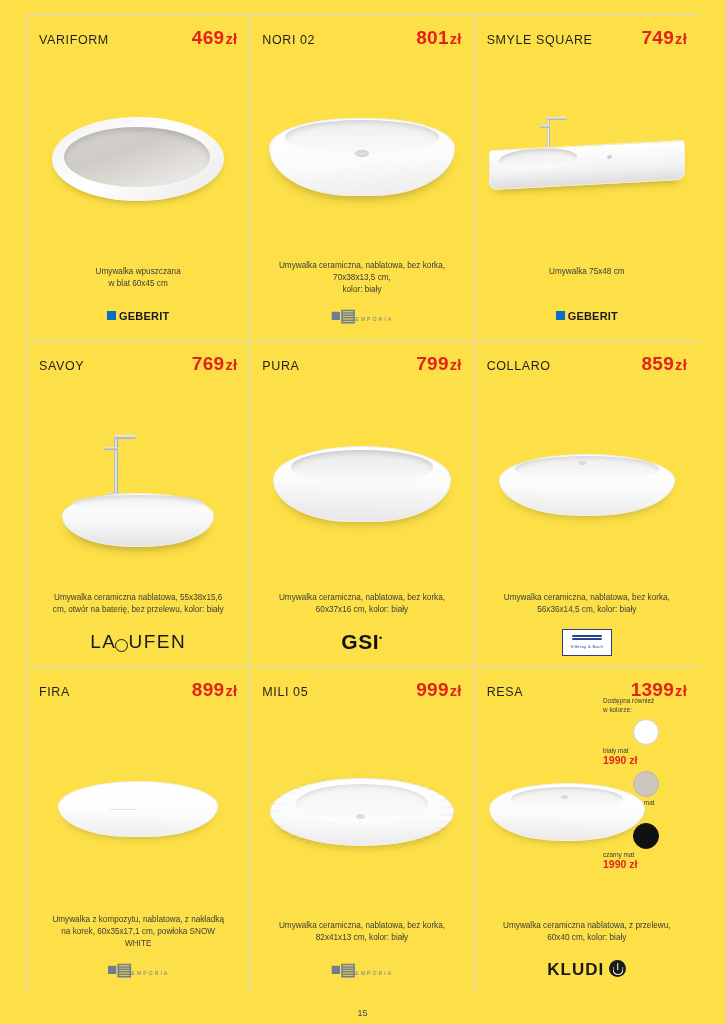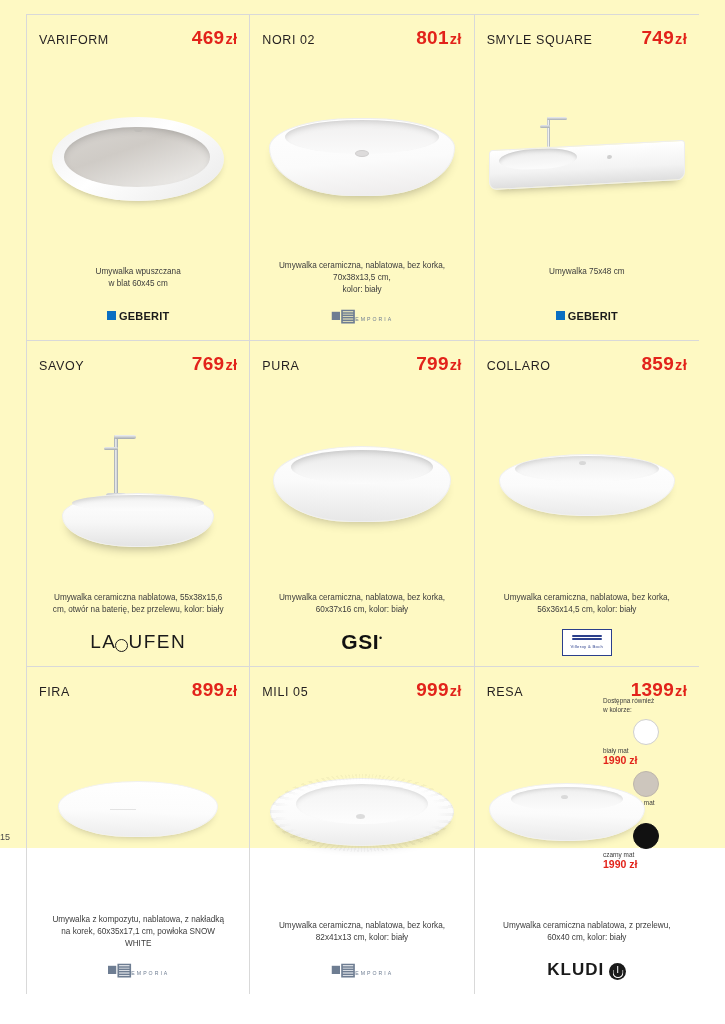--- a/index.html
+++ b/index.html
@@ -7,22 +7,22 @@
     width: 725px;
     height: 1024px;
     background: #ffffff;
     font-family: "Liberation Sans", sans-serif;
     color: #231f20;
     overflow: hidden;
   }
   .page {
     position: relative;
     width: 725px;
-    height: 848px;
-    background: #fef9c3;
+    height: 1024px;
+    background: #fde047;
   }
   .grid {
     position: absolute;
     left: 26px;
     top: 14px;
     width: 673px;
     height: 980px;
     display: grid;
     grid-template-columns: 1fr 1fr 1fr;
     grid-template-rows: 1fr 1fr 1fr;
@@ -125,21 +125,21 @@
   }
   .logo-vb .wave { width: 30px; height: 7px; position: relative; }
   .logo-vb .wave i {
     position: absolute; left: 0; right: 0; height: 2px; background: #2b3f8c; border-radius: 2px;
   }
   .logo-vb .wave i:nth-child(1){ top: 0; }
   .logo-vb .wave i:nth-child(2){ top: 3px; }
   .logo-vb .vbtxt { font-size: 4.2px; color: #2b3f8c; letter-spacing: .3px; margin-top: 2px; }
 
   .logo-kludi {
-    display: flex; align-items: flex-end; gap: 5px;
+    display: flex; align-items: flex-start; gap: 5px;
     font-size: 17px; font-weight: bold; letter-spacing: 1px; color: #1a1a1a;
   }
   .logo-kludi .k {
     width: 17px; height: 17px; border-radius: 50%; background: #1a1a1a;
     position: relative;
   }
   .logo-kludi .k:after{
     content:""; position:absolute; left:50%; top:3px; width:1.6px; height:7px;
     background:#fff; transform: translateX(-50%);
   }
@@ -166,21 +166,21 @@
   }
   .swatch.white { background: #ffffff; }
   .swatch.beige { background: #cdc6bd; border-color: #bdb5ab; }
   .swatch.black { background: #111111; border-color: #111111; }
   .sw-name { font-size: 6.4px; color: #3c3c3c; }
   .sw-price { font-size: 10.5px; font-weight: bold; color: #e2231a; }
 
   .pagenum {
     position: absolute;
     left: 0; right: 0; bottom: 6px;
-    text-align: left;
+    text-align: center;
     font-size: 9px;
     color: #4a4a4a;
   }
 
   
   .basin { position: relative; }
 
   
   .variform {
     width: 172px; height: 84px;

